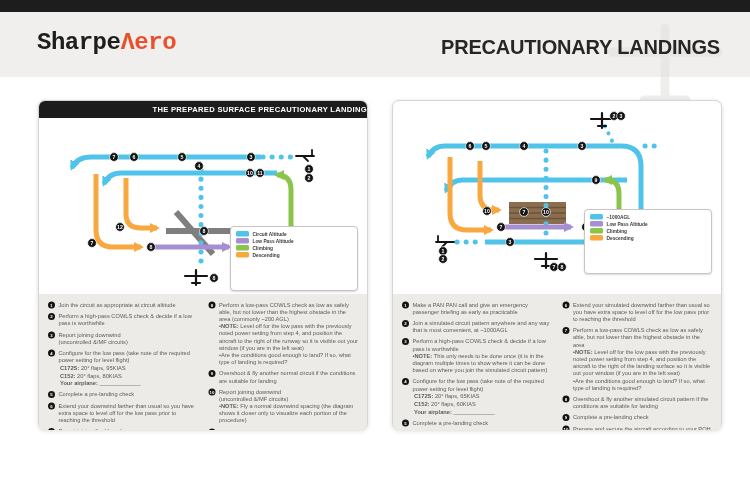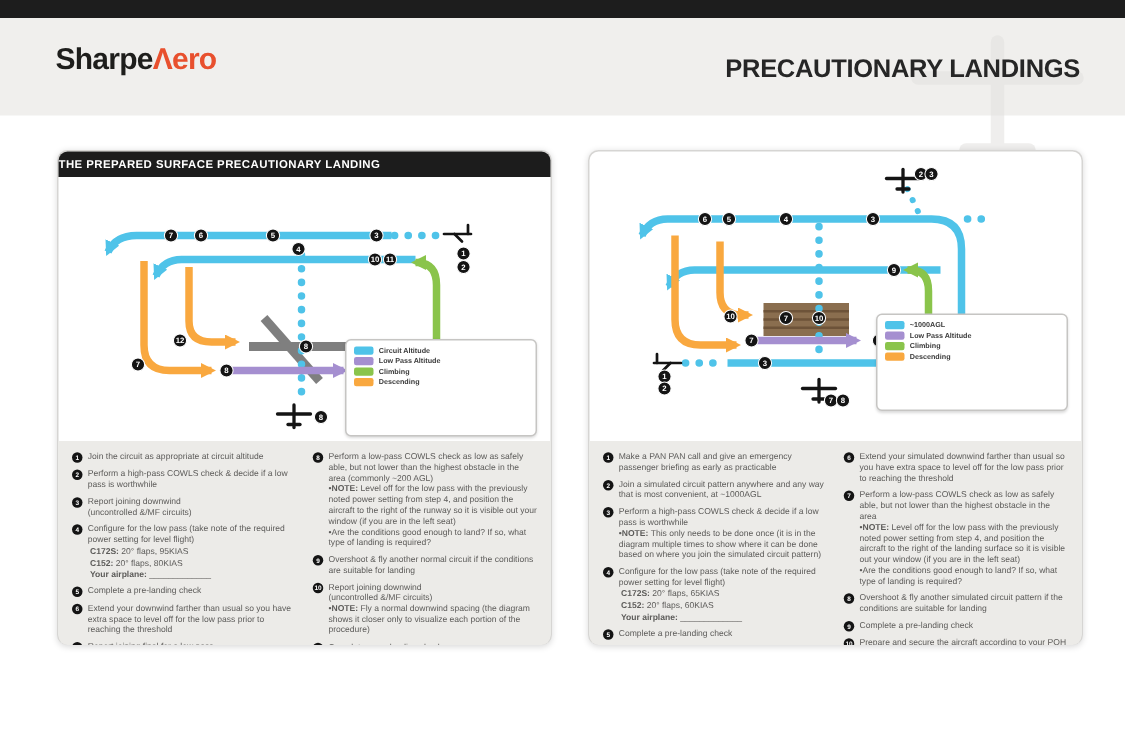--- a/index.html
+++ b/index.html
@@ -2,32 +2,32 @@
 <html><head>
 <meta charset="utf-8">
 <style>
   * { margin:0; padding:0; box-sizing:border-box; }
   html,body { width:750px; height:500px; }
   body { position:relative; background:#ffffff; font-family:"Liberation Sans", sans-serif; overflow:hidden; }
 
   
   .top-strip { position:absolute; top:0; left:0; width:750px; height:12px; background:#1d1d1d; }
   .page-header { position:absolute; top:12px; left:0; width:750px; height:65px; background:#f0efed; }
-  .logo { position:absolute; left:37px; top:17px; font-size:20px; font-weight:bold; letter-spacing:-0.5px; }
+  .logo { position:absolute; left:37px; top:17px; font-size:24px; font-weight:bold; letter-spacing:-0.5px;font-family:Liberation Mono, monospace; }
   .logo .lg-b { color:#1e1e1c; }
   .logo .lg-a { color:#e8502e; }
-  .page-title { position:absolute; right:30px; top:24px; font-size:17px; font-weight:bold; color:#262626; letter-spacing:-0.2px; }
+  .page-title { position:absolute; right:30px; top:24px; font-size:20px; font-weight:bold; color:#262626; letter-spacing:-0.2px; }
   .watermark-plane { position:absolute; left:600px; top:2px; opacity:0.55; pointer-events:none; }
 
   
   .panel { position:absolute; top:100px; width:330px; height:330px; background:#fff;
            border:1px solid #d6d5d3; border-radius:7px; box-shadow:0 1px 4px rgba(0,0,0,.15); }
   #panel-0 { left:38px; } #panel-1 { left:392px; }
   .panel-header { height:17px; background:#1c1c1c; border-radius:6px 6px 0 0; color:#fff;
-                  font-size:7.6px; font-weight:bold; text-align:left; line-height:17px; letter-spacing:.3px; }
+                  font-size:7.6px; font-weight:bold; text-align:right; line-height:17px; letter-spacing:.3px; }
   .diagram { position:relative; width:328px; height:176px; }
   .diagram svg { position:absolute; left:0; top:0; }
 
   
   .legend { position:absolute; right:9px; bottom:3px; background:#fff; border:1px solid #c6c5c3;
             border-radius:4px; box-shadow:0 1px 2px rgba(0,0,0,.15); padding:4px 6px 3px 5px; }
   .legend-inner { transform:scale(.5); transform-origin:0 0; }
   .legend-row { display:flex; align-items:center; margin-bottom:3px; }
   .legend-sw { width:26px; height:11px; border-radius:3px; margin-right:7px; flex:0 0 auto; }
   .legend-lb { font-size:9.6px; font-weight:bold; color:#3a3a3a; white-space:nowrap; }

